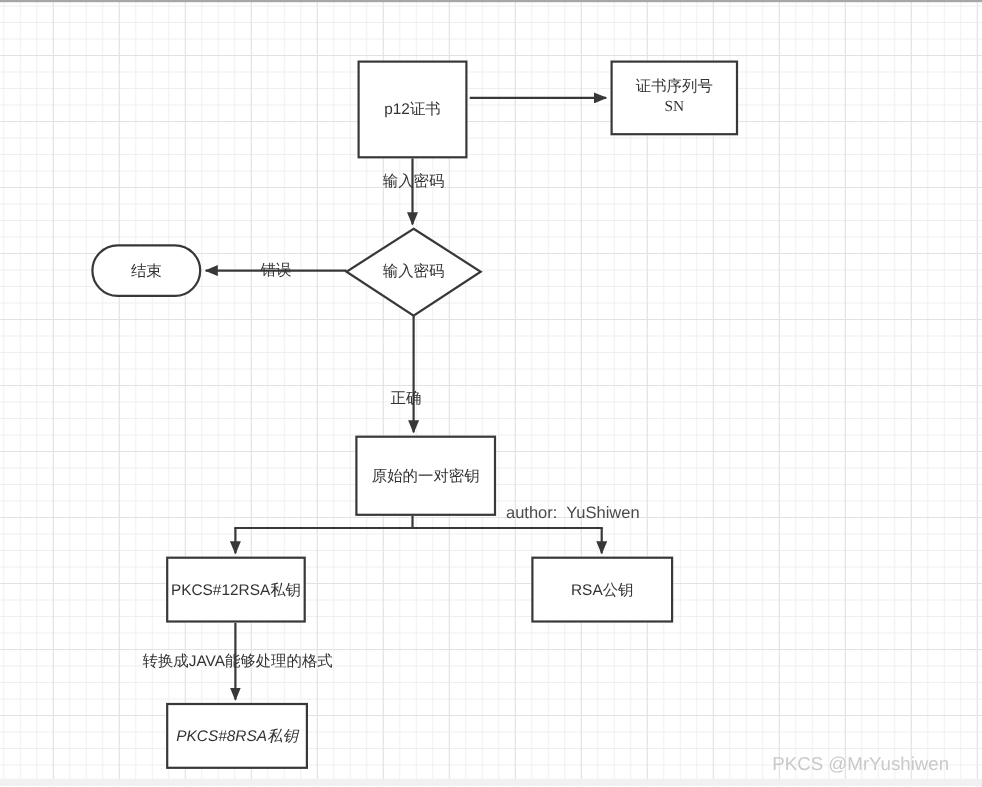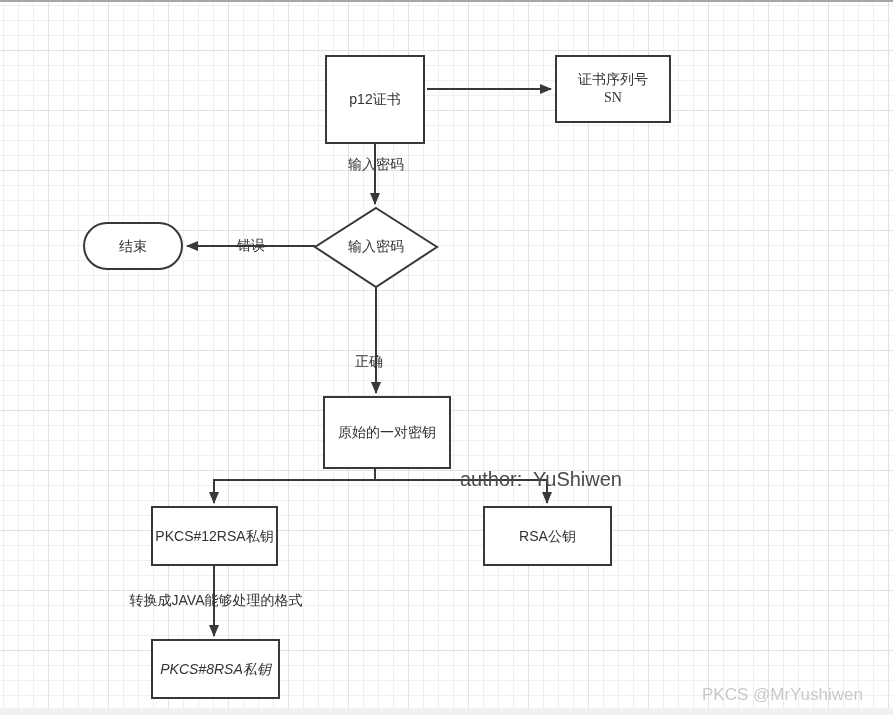--- a/index.html
+++ b/index.html
@@ -69,22 +69,22 @@
     position: absolute;
     left: 658px; top: 20px;
     width: 202px;
     font-size: 17px;
     line-height: 19px;
     color: #333333;
     letter-spacing: 0.5px;
   }
   .author {
     position: absolute;
-    left: 460px; top: 468px;
-    font-size: 20px;
+    left: 460px; top: 458px;
+    font-size: 15px;
     color: #4a4a4a;
     white-space: pre;
   }
   .watermark {
     position: absolute;
     left: 702px; top: 685px;
     font-size: 17px;
     color: #c9c9c9;
     white-space: nowrap;
   }

